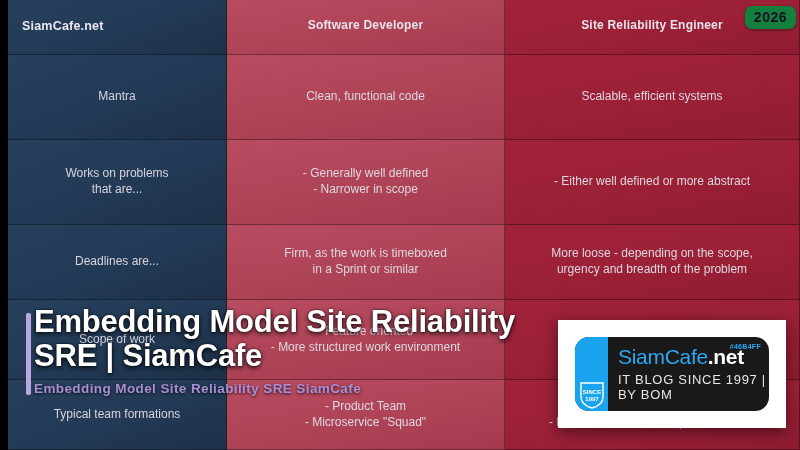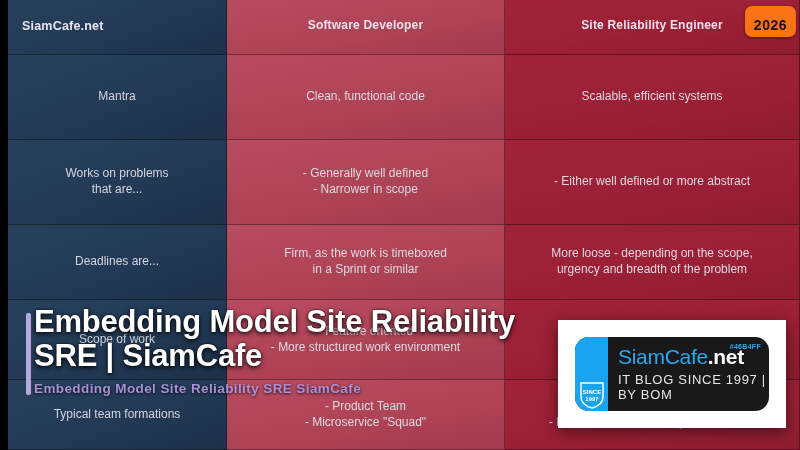--- a/index.html
+++ b/index.html
@@ -65,25 +65,25 @@
     color:#d7d4de;
     font-weight:400;
   }
   .cell .line{display:block;white-space:nowrap;}
   .cell.small .line{font-size:12px;}
 
   
   .badge-2026{
     position:absolute;
     right:4px; top:6px;
-    background:#f97316;
+    background:#15803d;
     color:#181326;
     font-size:14px;
     font-weight:700;
-    padding:11px 9px 4px 9px;
+    padding:3px 9px 4px 9px;
     border-radius:7px;
     letter-spacing:.5px;
     box-shadow:0 1px 3px rgba(0,0,0,.45);
     z-index:40;
   }
 
   
   .overlay{
     position:absolute;
     left:8px; top:305px;

